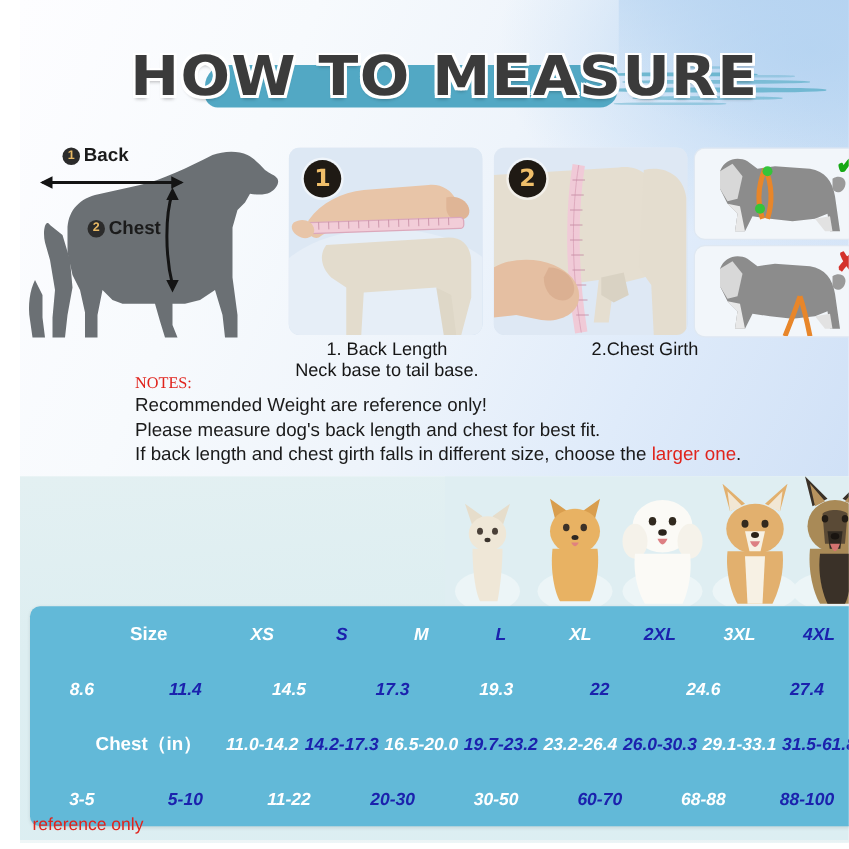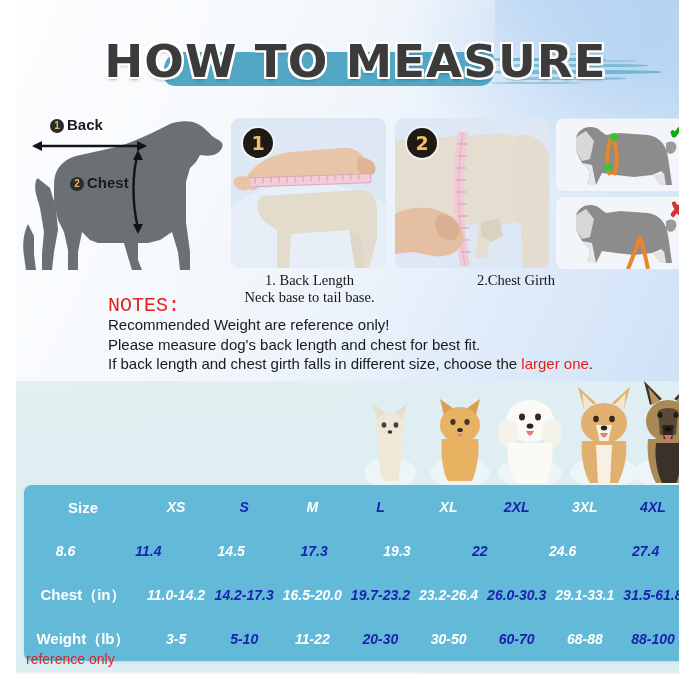--- a/index.html
+++ b/index.html
@@ -81,30 +81,30 @@
     font-family:"DejaVu Sans",sans-serif;
   }
 
   .tick{position:absolute;z-index:6;font-weight:bold;}
   .tick-ok{right:5px;top:2px;color:#16a814;font-size:22px;line-height:22px;}
   .tick-no{right:5px;top:2px;color:#d4322c;font-size:22px;line-height:22px;}
 
   
   .caption{
     position:absolute;text-align:center;color:#161616;
-    font-size:14.5px;line-height:17px;font-family:Liberation Serif, serif;
+    font-size:14.5px;line-height:17px;font-family:Liberation Sans, sans-serif;
   }
   .cap-1{left:206px;top:272px;width:175px;}
   .cap-2{left:400px;top:272px;width:200px;}
 
   
   .notes{position:absolute;left:92px;top:296px;width:540px;}
   .notes-title{
-    color:#e0231c;font-size:20px;font-weight:500;
-    font-family:Liberation Mono, monospace;line-height:19px;
+    color:#e0231c;font-size:13px;font-weight:500;
+    font-family:Liberation Serif, serif;line-height:19px;
   }
   .notes-line{
     color:#1a1a1a;font-size:15px;line-height:19.5px;
     font-family:"Liberation Sans",sans-serif;white-space:nowrap;
   }
   .hl-red{color:#e0231c;}
 
   
   .bottom-section{
     position:absolute;left:0;top:381px;width:679px;height:298px;
@@ -117,21 +117,21 @@
     position:absolute;left:8px;top:104px;width:663px;height:176px;
     background:#62b9d8;border-radius:8px;
     box-shadow:0 1px 3px rgba(0,0,0,.10);
   }
   .trow{display:flex;align-items:center;height:44px;width:100%;}
   .tcell{
     text-align:center;font-size:14px;font-weight:bold;
     font-family:"Liberation Sans",sans-serif;
     white-space:nowrap;overflow:hidden;
   }
-  .tcell.lbl{width:118px;font-size:15px;}
+  .tcell.lbl{width:118px;font-size:15px;padding-left:36px;}
   .tcell.v{flex:1 1 0;font-style:italic;}
   .c-white{color:#ffffff;}
   .c-blue{color:#1b22ad;}
   .ref-only{
     position:absolute;left:10px;top:270px;
     color:#e0231c;font-size:14px;
     font-family:"Liberation Sans",sans-serif;
   }
   .bottom-strip{
     position:absolute;left:0;top:291px;width:679px;height:7px;
@@ -400,21 +400,20 @@
         <div class="tcell v c-white">11.0-14.2</div>
         <div class="tcell v c-blue">14.2-17.3</div>
         <div class="tcell v c-white">16.5-20.0</div>
         <div class="tcell v c-blue">19.7-23.2</div>
         <div class="tcell v c-white">23.2-26.4</div>
         <div class="tcell v c-blue">26.0-30.3</div>
         <div class="tcell v c-white">29.1-33.1</div>
         <div class="tcell v c-blue">31.5-61.8</div>
       </div>
       <div class="trow">
-        <div class="tcell lbl c-white">Weight（lb）</div>
         <div class="tcell v c-white">3-5</div>
         <div class="tcell v c-blue">5-10</div>
         <div class="tcell v c-white">11-22</div>
         <div class="tcell v c-blue">20-30</div>
         <div class="tcell v c-white">30-50</div>
         <div class="tcell v c-blue">60-70</div>
         <div class="tcell v c-white">68-88</div>
         <div class="tcell v c-blue">88-100</div>
       </div>
     </div>

